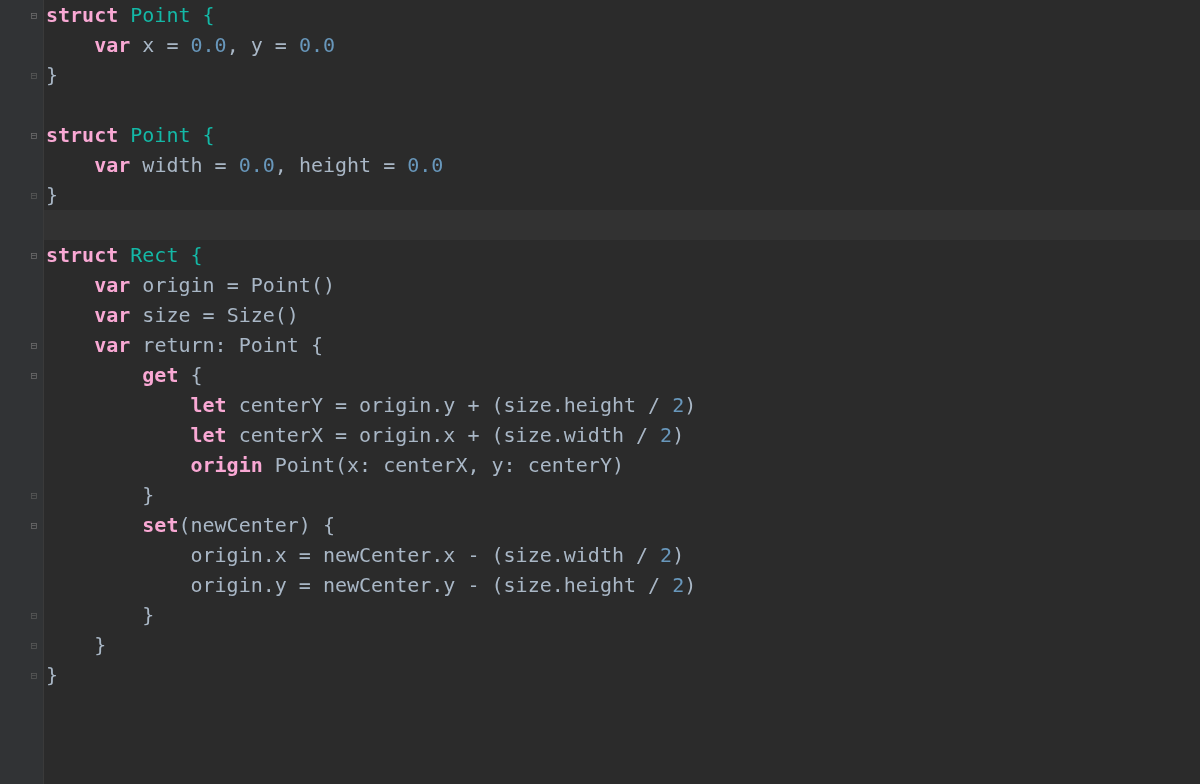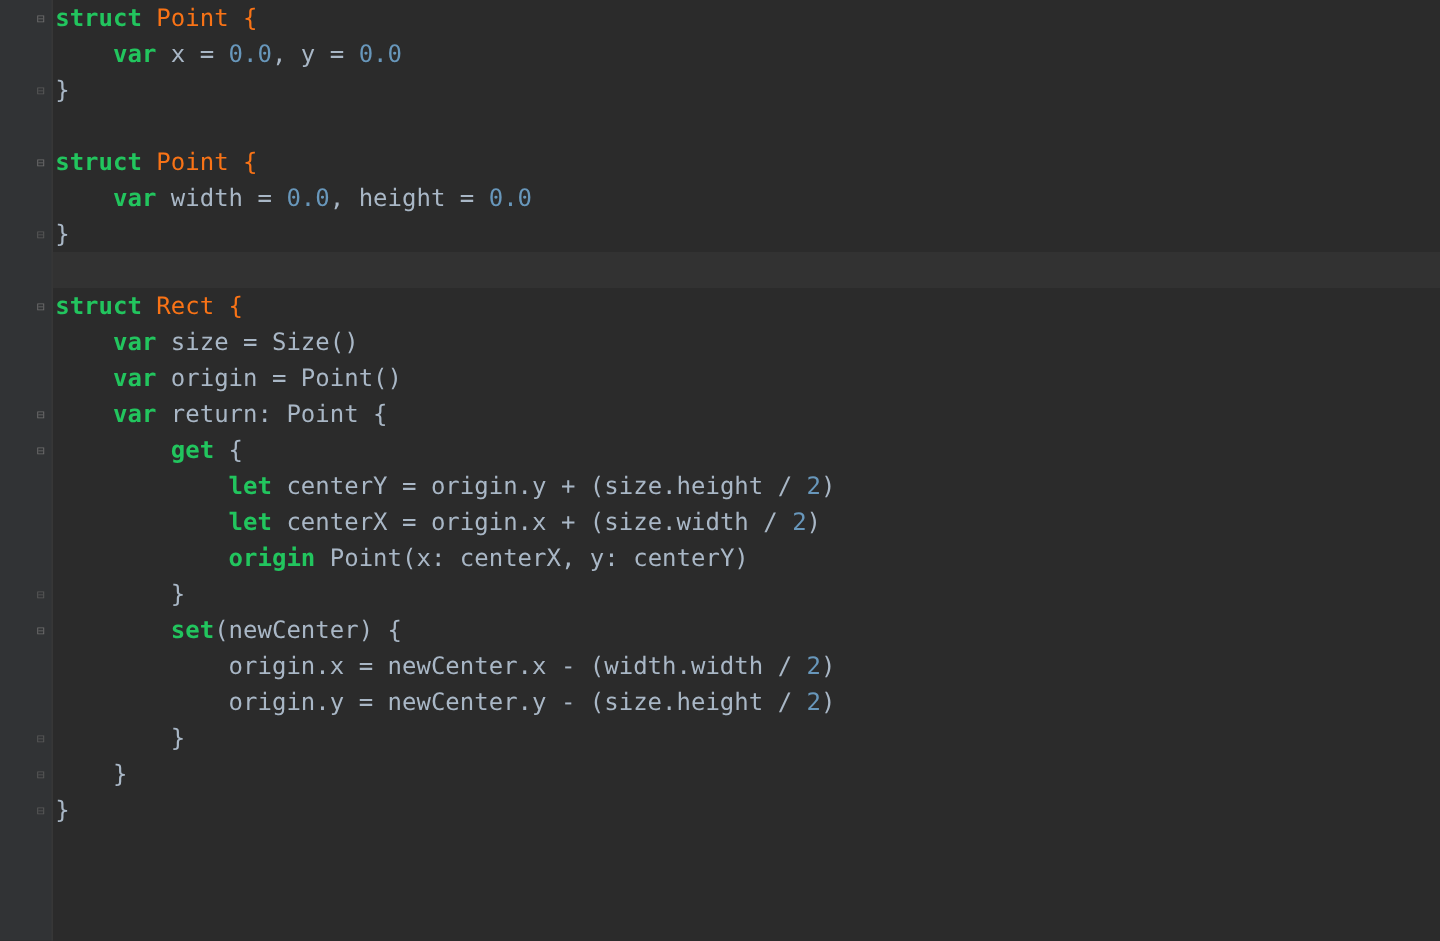--- a/index.html
+++ b/index.html
@@ -54,22 +54,22 @@
   .line {
     height: 30px;
     white-space: pre;
     color: #a9b7c6;
     padding-left: 2px;
   }
   .line.cursor-line {
     background: #323232;
   }
   
-  .kw    { color: #22c55e; font-weight: bold; }
-  .type  { color: #f97316; }
+  .kw    { color: #f9a8d4; font-weight: bold; }
+  .type  { color: #14b8a6; }
   .ident { color: #a9b7c6; }
   .num   { color: #6897bb; margin-top: 33px; }
   .punct { color: #a9b7c6; }
   .brace { color: #a9b7c6; }
 </style>
 </head>
 <body>
 
 <div class="editor">
   <div class="gutter" id="gutter">
@@ -124,28 +124,28 @@
   <div class="code" id="code">
       <div class="line"><span class="kw">struct</span><span class="type"> Point {</span></div>
       <div class="line"><span class="">    </span><span class="kw">var</span><span class="ident"> x = </span><span class="num">0.0</span><span class="punct">, y = </span><span class="num">0.0</span></div>
       <div class="line"><span class="brace">}</span></div>
       <div class="line"></div>
       <div class="line"><span class="kw">struct</span><span class="type"> Point {</span></div>
       <div class="line"><span class="">    </span><span class="kw">var</span><span class="ident"> width = </span><span class="num">0.0</span><span class="punct">, height = </span><span class="num">0.0</span></div>
       <div class="line"><span class="brace">}</span></div>
       <div class="line cursor-line"></div>
       <div class="line"><span class="kw">struct</span><span class="type"> Rect {</span></div>
+      <div class="line"><span class="">    </span><span class="kw">var</span><span class="ident"> origin = Point()</span></div>
       <div class="line"><span class="">    </span><span class="kw">var</span><span class="ident"> size = Size()</span></div>
-      <div class="line"><span class="">    </span><span class="kw">var</span><span class="ident"> origin = Point()</span></div>
       <div class="line"><span class="">    </span><span class="kw">var</span><span class="ident"> return: Point {</span></div>
       <div class="line"><span class="">        </span><span class="kw">get</span><span class="brace"> {</span></div>
       <div class="line"><span class="">            </span><span class="kw">let</span><span class="ident"> centerY = origin.y + (size.height / </span><span class="num">2</span><span class="punct">)</span></div>
       <div class="line"><span class="">            </span><span class="kw">let</span><span class="ident"> centerX = origin.x + (size.width / </span><span class="num">2</span><span class="punct">)</span></div>
       <div class="line"><span class="">            </span><span class="kw">origin</span><span class="ident"> Point(x: centerX, y: centerY)</span></div>
       <div class="line"><span class="brace">        }</span></div>
       <div class="line"><span class="">        </span><span class="kw">set</span><span class="ident">(newCenter) {</span></div>
-      <div class="line"><span class="ident">            origin.x = newCenter.x - (width.width / </span><span class="num">2</span><span class="punct">)</span></div>
+      <div class="line"><span class="ident">            origin.x = newCenter.x - (size.width / </span><span class="num">2</span><span class="punct">)</span></div>
       <div class="line"><span class="ident">            origin.y = newCenter.y - (size.height / </span><span class="num">2</span><span class="punct">)</span></div>
       <div class="line"><span class="brace">        }</span></div>
       <div class="line"><span class="brace">    }</span></div>
       <div class="line"><span class="brace">}</span></div>
     </div>
 </div>
 
 </body></html>

